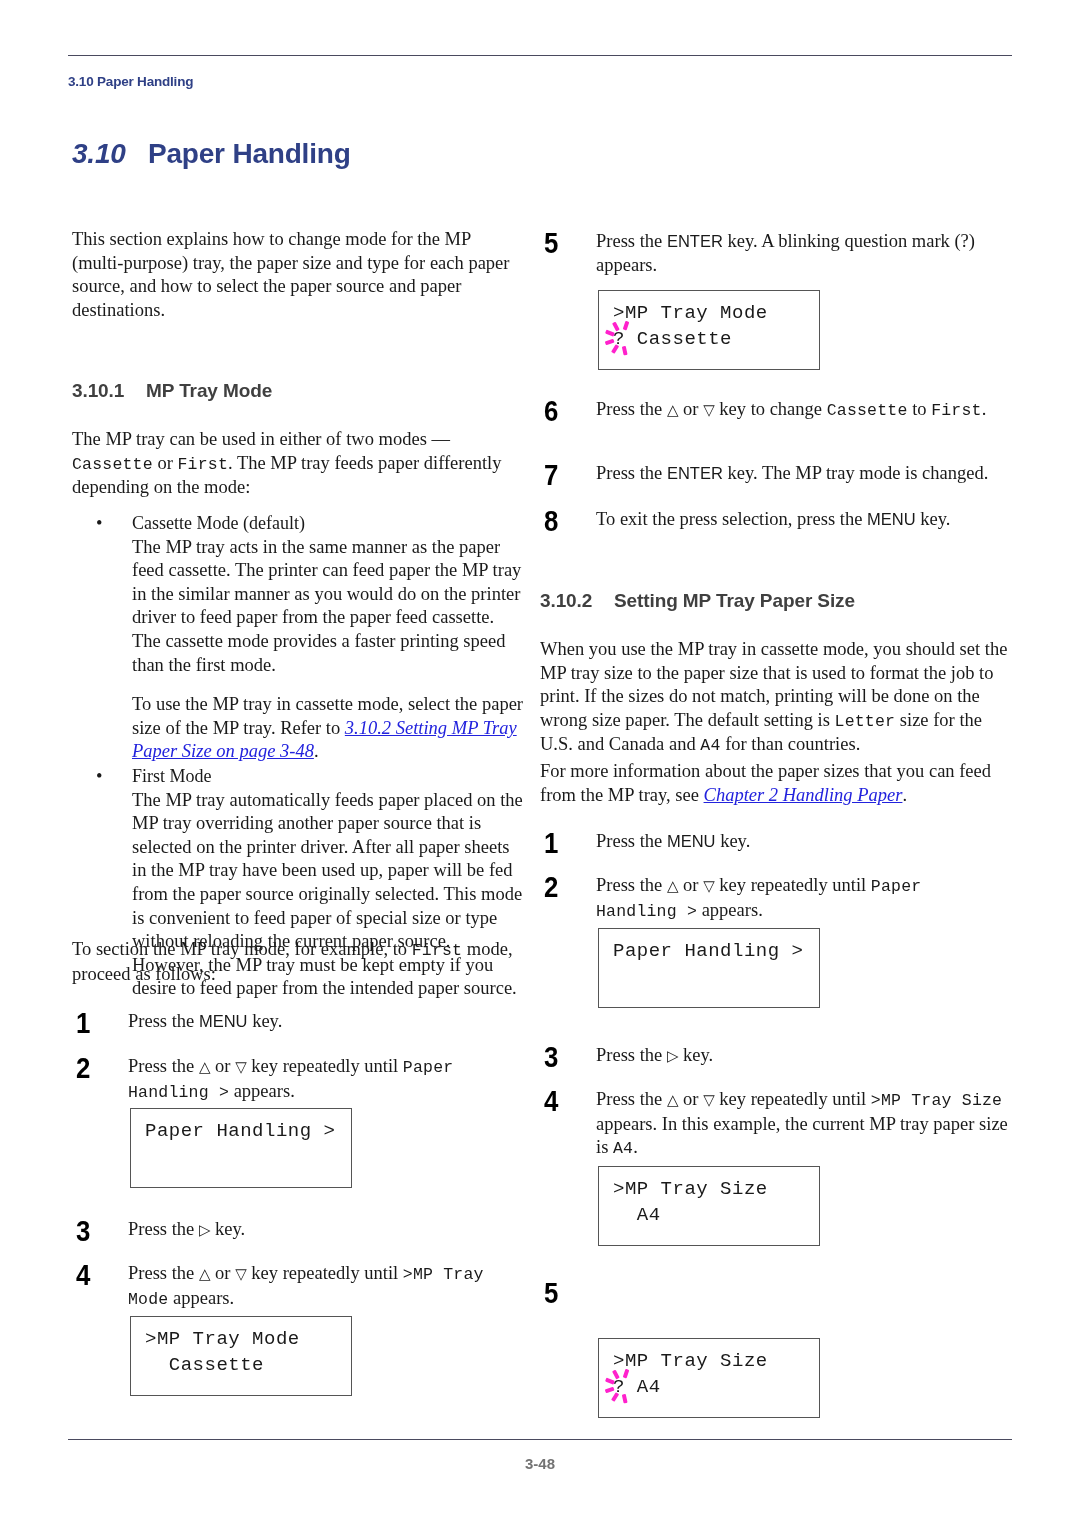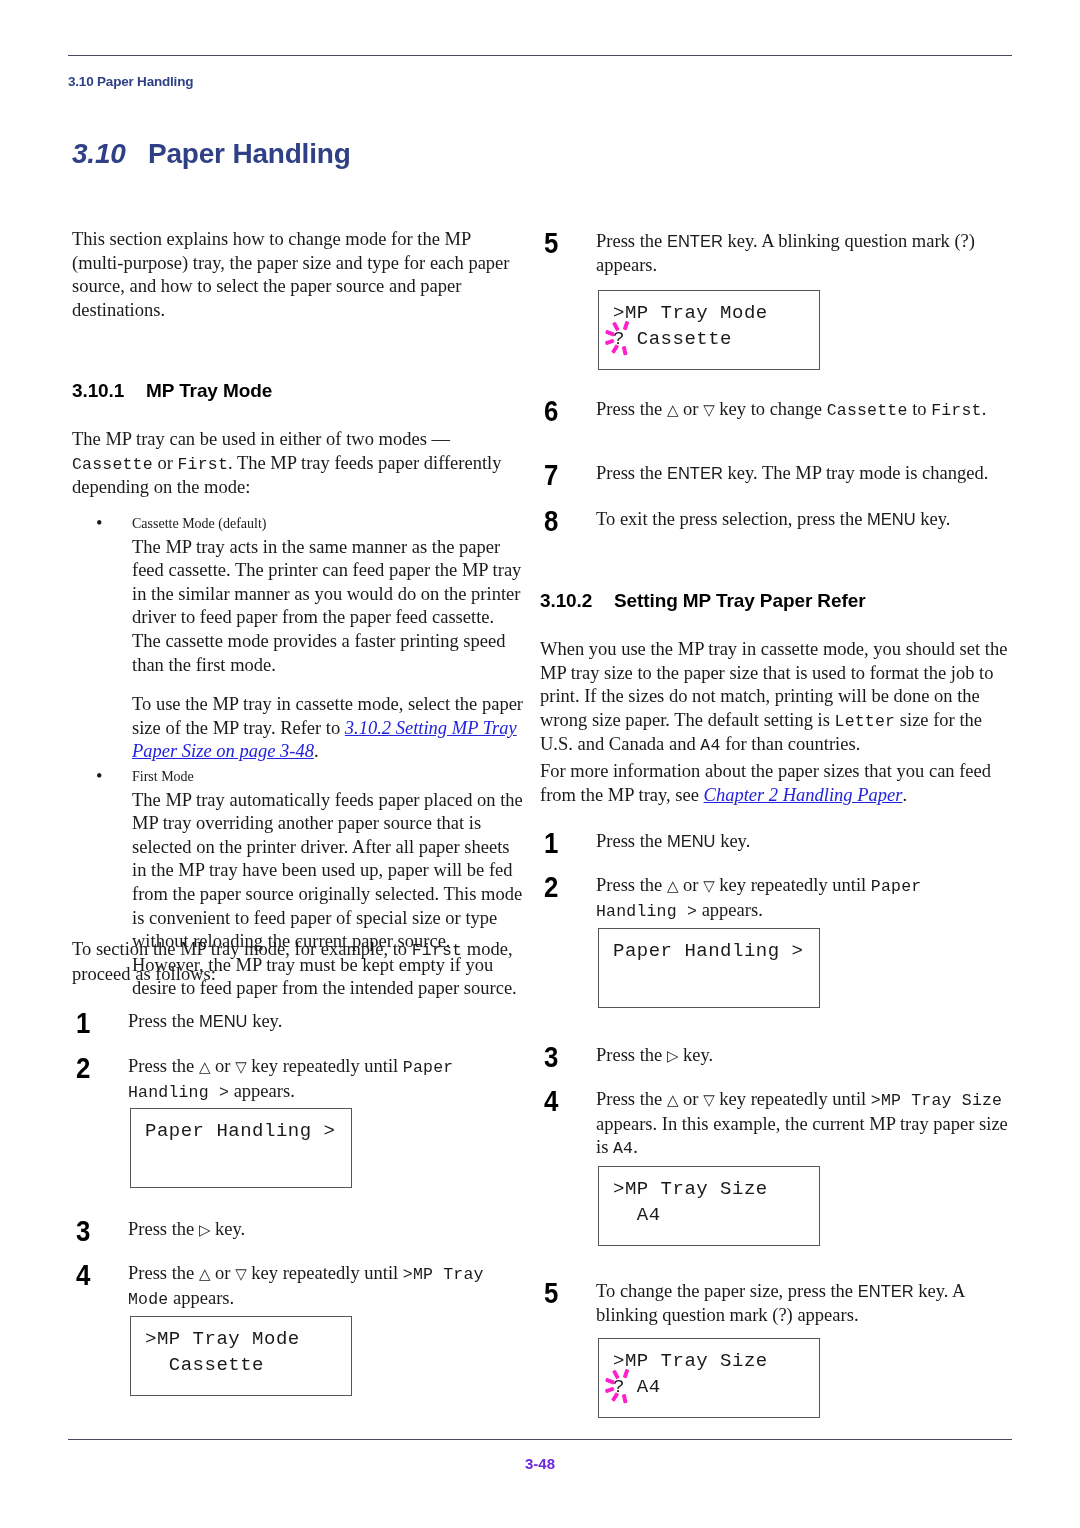--- a/index.html
+++ b/index.html
@@ -38,21 +38,21 @@
     left: 68px; bottom: 88px; width: 944px;
     border-top: 1.6px solid #4a4a5e;
   }
   .folio {
     position: absolute;
     left: 0; right: 0; bottom: 56px;
     text-align: center;
     font-family: "Liberation Sans", sans-serif;
     font-size: 15px;
     font-weight: bold;
-    color: #6d28d9;
+    color: #737373;
   }
 
   
   .col { position: absolute; top: 0; }
   .col-left  { left: 72px;  width: 452px; }
   .col-right { left: 540px; width: 472px; }
 
   
   h1.sec {
     font-family: "Liberation Sans", sans-serif;
@@ -62,21 +62,21 @@
     margin: 0;
     letter-spacing: -0.2px;
     white-space: nowrap;
   }
   h1.sec .num { display: inline-block; min-width: 76px; font-style: italic; }
 
   h2.subsec {
     font-family: "Liberation Sans", sans-serif;
     font-size: 19px;
     font-weight: bold;
-    color: #000000;
+    color: #404040;
     margin: 0;
     letter-spacing: -0.1px;
     white-space: nowrap;
   }
   h2.subsec .num { display: inline-block; min-width: 74px; }
 
   
   p.body {
     font-size: 18.5px;
     line-height: 23.6px;
@@ -101,21 +101,21 @@
   .arrow-down::before { content: "\25BD"; font-size: 15px; }
   .arrow-right::before{ content: "\25B7"; font-size: 15px; }
 
   
   ul.bullets { list-style: none; margin: 0; padding: 0; }
   ul.bullets > li { position: relative; padding-left: 60px; }
   ul.bullets > li .dot {
     position: absolute; left: 24px; top: 0;
     font-size: 18.5px; line-height: 23.6px;
   }
-  ul.bullets > li .li-title { font-size: 14px; line-height: 23.6px; }
+  ul.bullets > li .li-title { font-size: 18px; line-height: 23.6px; }
 
   
   .step { position: relative; padding-left: 56px; min-height: 28px; }
   .step .n {
     position: absolute; left: 4px; top: -4px;
     font-family: "Liberation Sans", sans-serif;
     font-weight: bold;
     font-size: 30px;
     color: #000;
     transform: scaleX(0.86);
@@ -268,21 +268,21 @@
       <span class="n">7</span>
       <span class="txt"><span>Press the </span><span class="kbd">ENTER</span><span> key. The MP tray mode is changed.</span></span>
     </div>
 
     <div class="step" style="position:absolute; top:508px; left:0; width:472px;">
       <span class="n">8</span>
       <span class="txt"><span>To exit the press selection, press the </span><span class="kbd">MENU</span><span> key.</span></span>
     </div>
 
     <h2 class="subsec" style="position:absolute; top:590px; left:0;">
-      <span class="num">3.10.2</span><span>Setting MP Tray Paper Refer</span>
+      <span class="num">3.10.2</span><span>Setting MP Tray Paper Size</span>
     </h2>
 
     <p class="body" style="position:absolute; top:638px; left:0; width:470px;">
       <span>When you use the MP tray in cassette mode, you should set the MP tray size to the paper size that is used to format the job to print. If the sizes do not match, printing will be done on the wrong size paper. The default setting is </span><span class="mono">Letter</span><span> size for the U.S. and Canada and </span><span class="mono">A4</span><span> for than countries.</span>
     </p>
 
     <p class="body" style="position:absolute; top:760px; left:0; width:470px;">
       <span>For more information about the paper sizes that you can feed from the MP tray, see </span><a class="link" href="#">Chapter 2 Handling Paper</a><span>.</span>
     </p>
 
@@ -311,21 +311,20 @@
       <span class="txt"><span>Press the </span><span class="arrow-up"></span><span> or </span><span class="arrow-down"></span><span> key repeatedly until </span><span class="mono">&gt;MP Tray Size</span><span> appears. In this example, the current MP tray paper size is </span><span class="mono">A4</span><span>.</span></span>
     </div>
 
     <div class="panel" style="position:absolute; top:1166px; left:58px;">
       <div class="line">&gt;MP Tray Size</div>
       <div class="line">  A4</div>
     </div>
 
     <div class="step" style="position:absolute; top:1280px; left:0; width:472px;">
       <span class="n">5</span>
-      <span class="txt"><span>To change the paper size, press the </span><span class="kbd">ENTER</span><span> key. A blinking question mark (?) appears.</span></span>
     </div>
 
     <div class="panel" style="position:absolute; top:1338px; left:58px;">
       <div class="line">&gt;MP Tray Size</div>
       <div class="line">? A4</div>
       <span class="blink">
           <i></i>
           <i></i>
           <i></i>
           <i></i>

